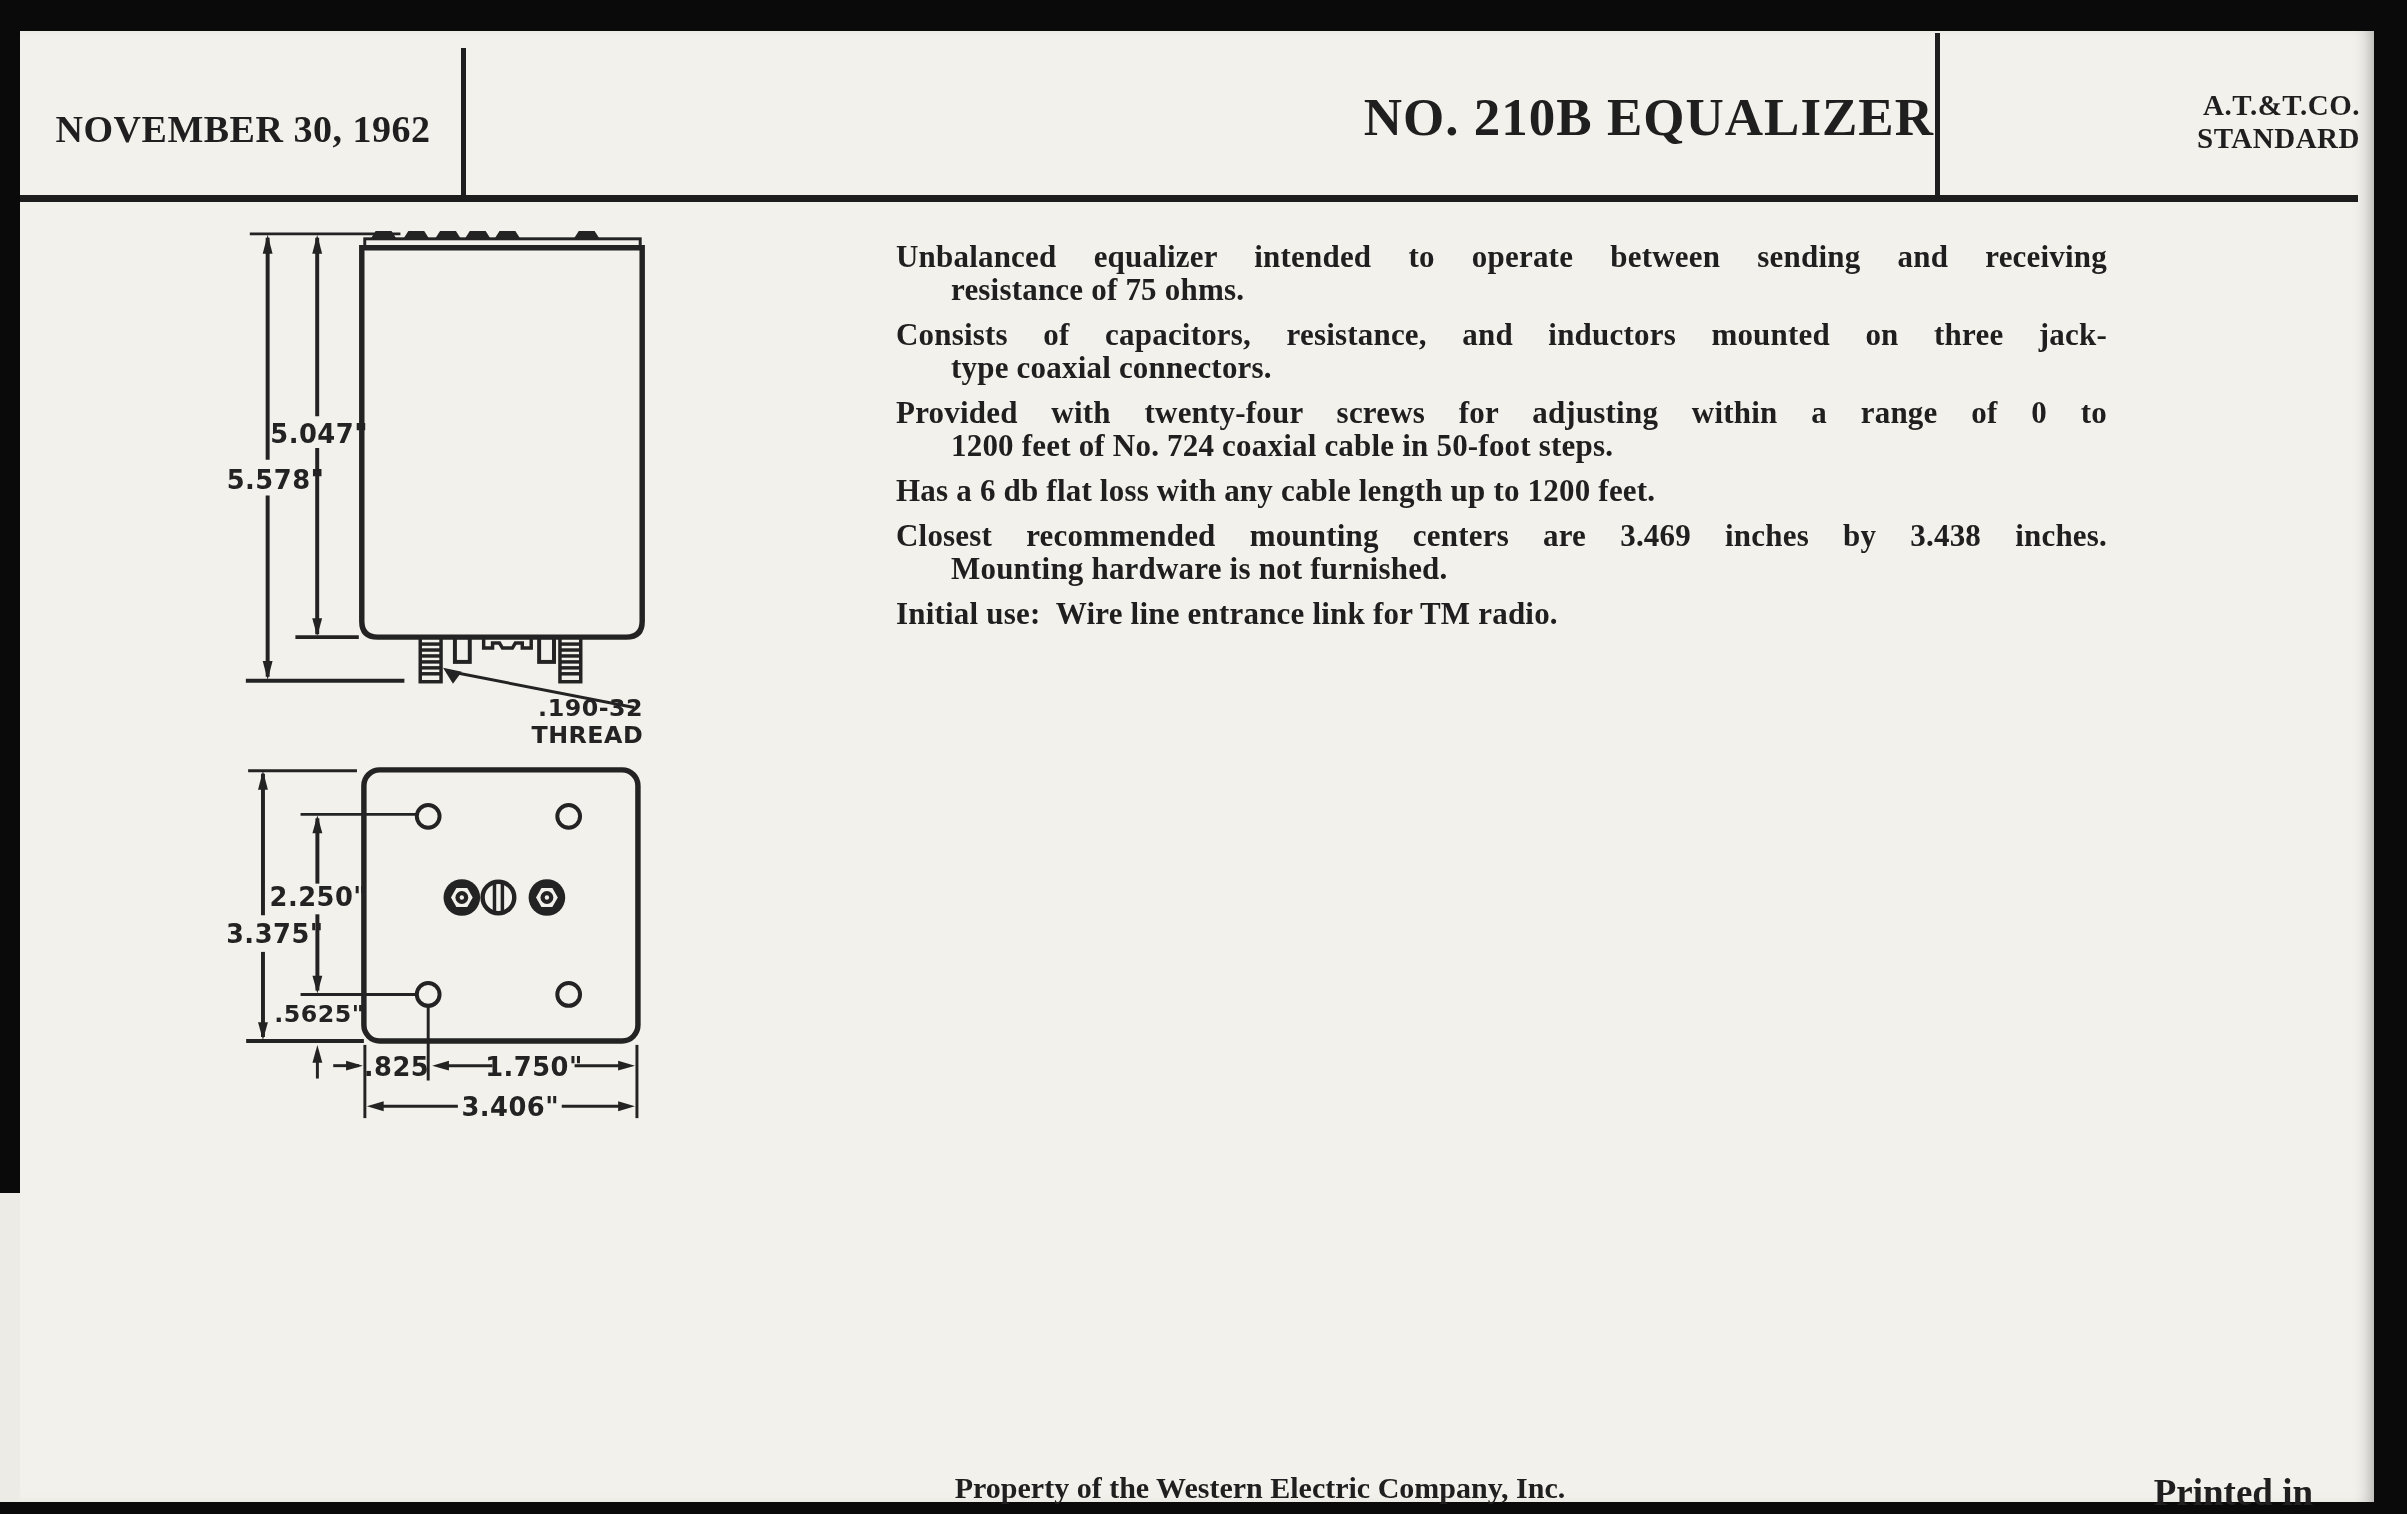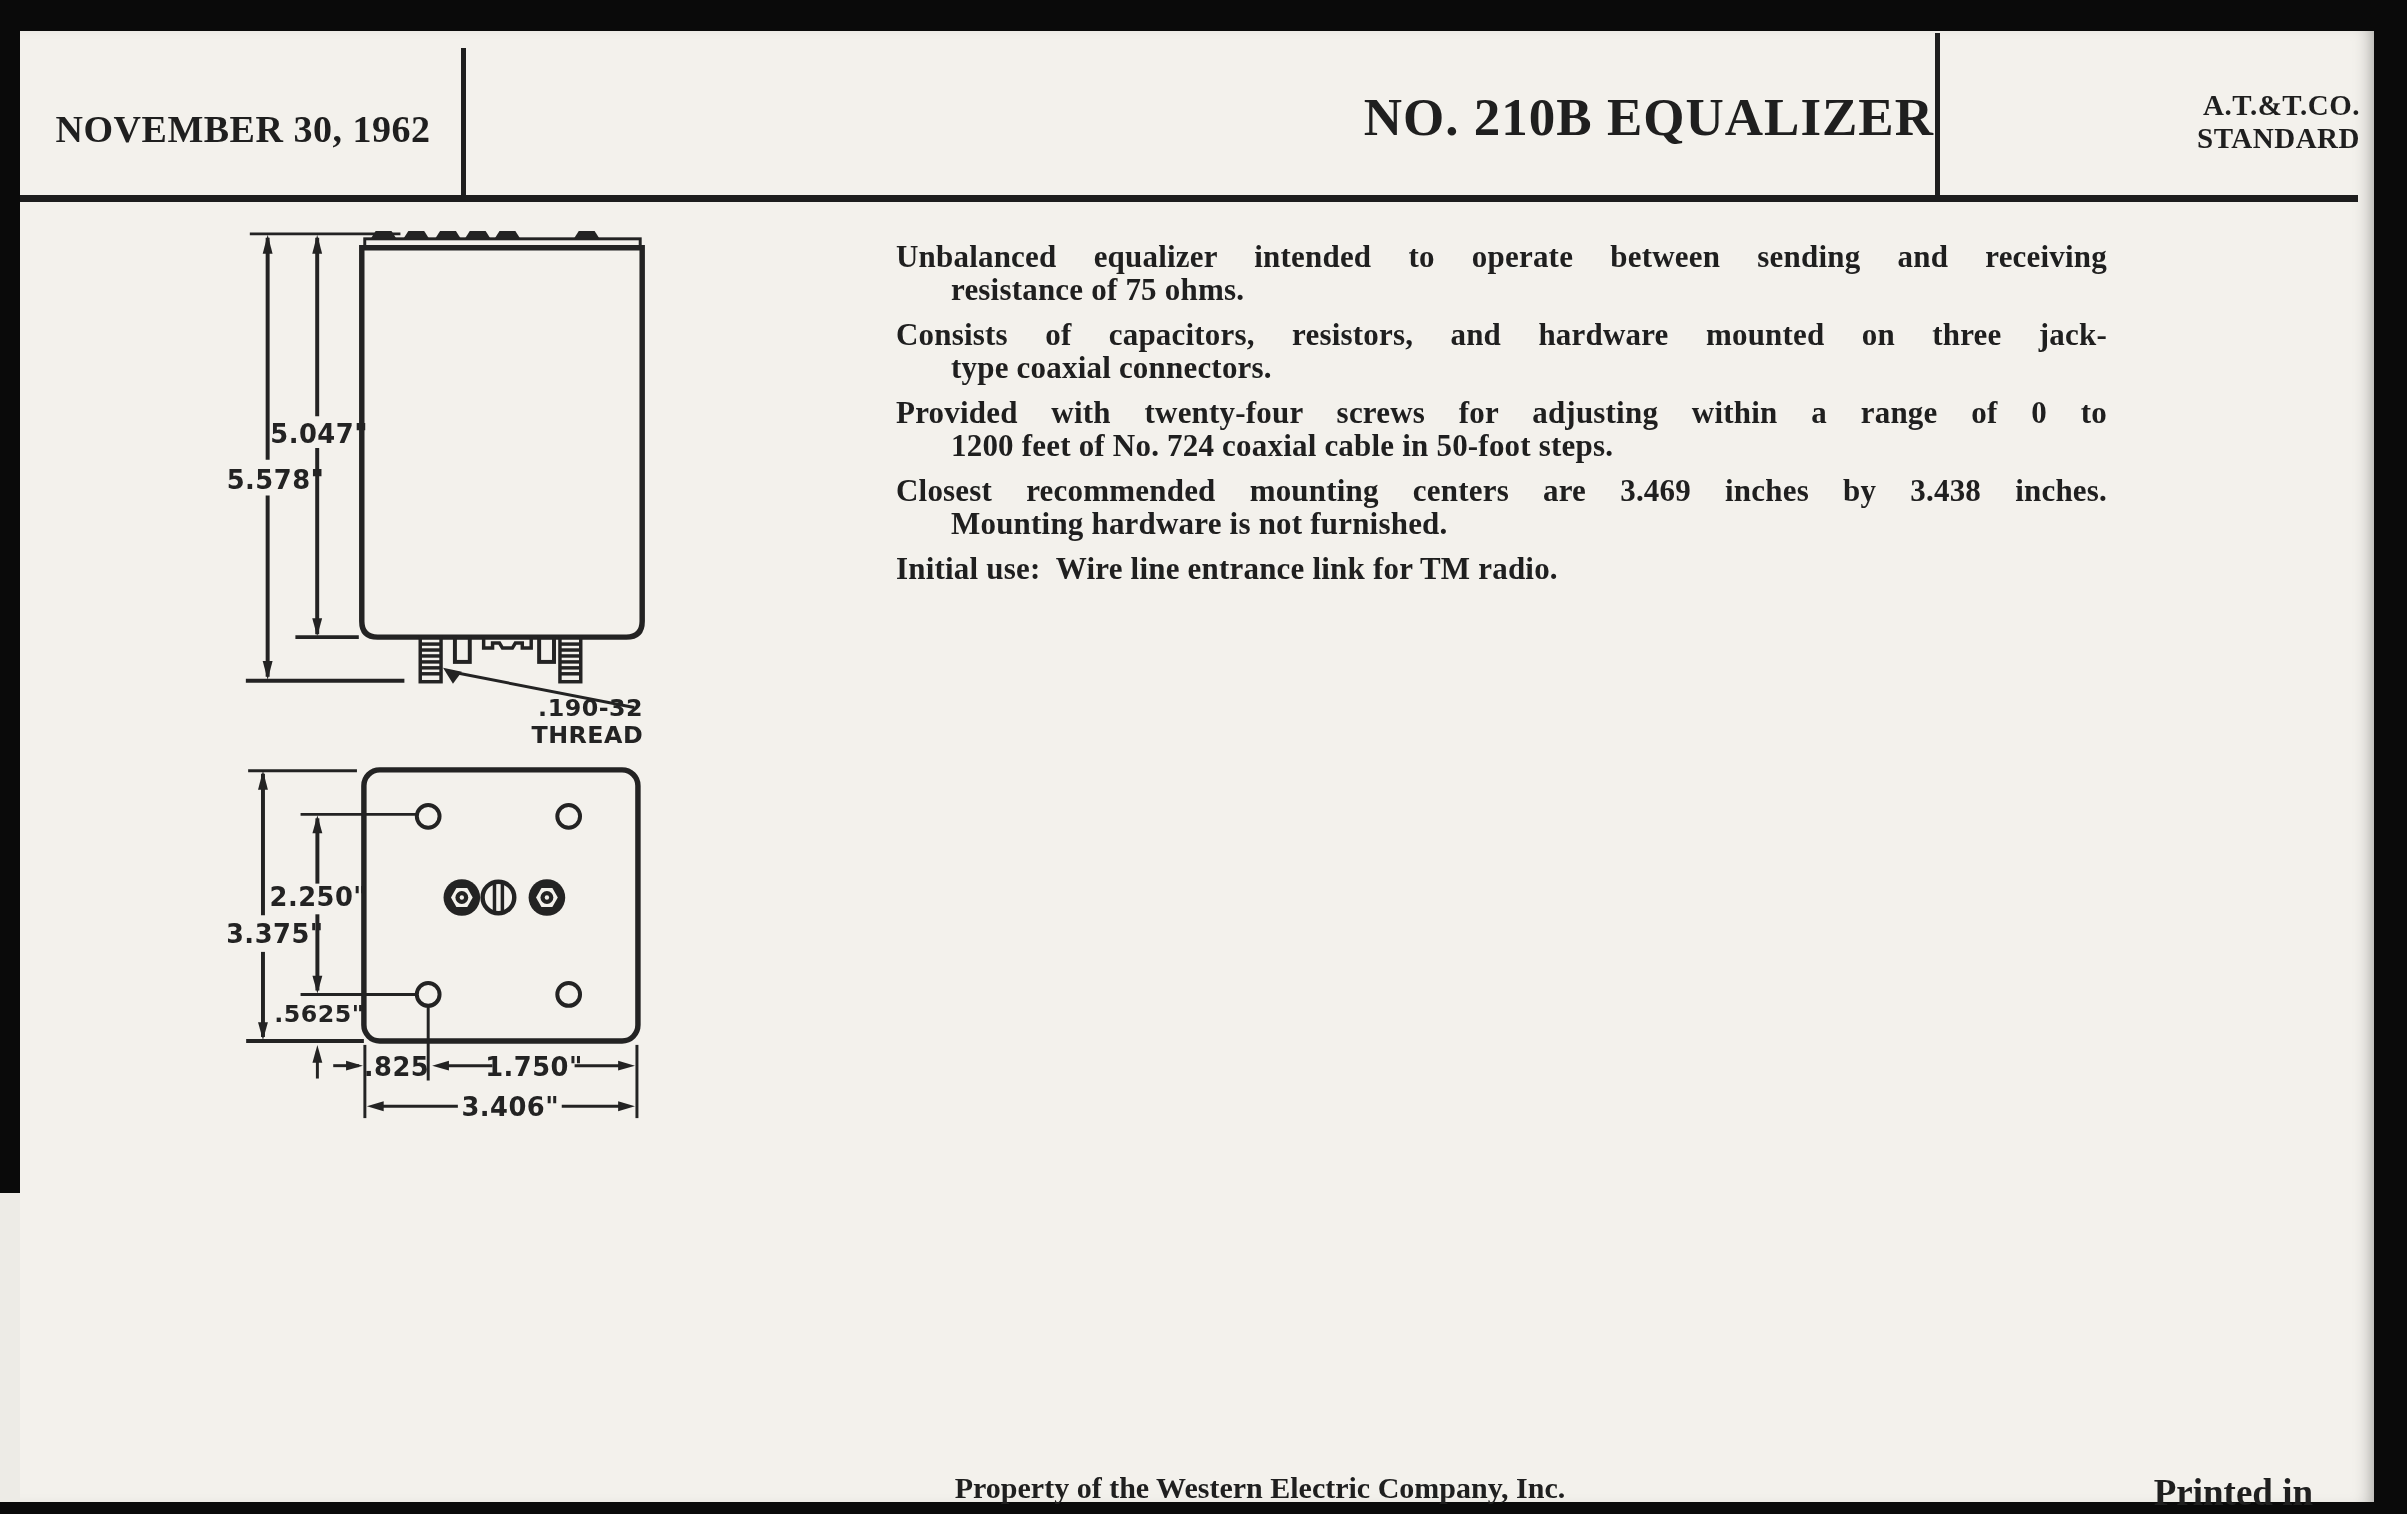--- a/index.html
+++ b/index.html
@@ -85,26 +85,29 @@
     <div>STANDARD</div>
   </div>
   <div class="abs hrule"></div>
 
   <div class="abs spec">
     <div class="para">
       <div class="line just">Unbalanced equalizer intended to operate between sending and receiving</div>
       <div class="line cont">resistance of 75 ohms.</div>
     </div>
     <div class="para">
-      <div class="line just">Consists of capacitors, resistors, and hardware mounted on three jack-</div>
+      <div class="line just">Consists of capacitors, resistance, and inductors mounted on three jack-</div>
       <div class="line cont">type coaxial connectors.</div>
     </div>
     <div class="para">
       <div class="line just">Provided with twenty-four screws for adjusting within a range of 0 to</div>
       <div class="line cont">1200 feet of No. 724 coaxial cable in 50-foot steps.</div>
+    </div>
+    <div class="para">
+      <div class="line">Has a 6 db flat loss with any cable length up to 1200 feet.</div>
     </div>
     <div class="para">
       <div class="line just">Closest recommended mounting centers are 3.469 inches by 3.438 inches.</div>
       <div class="line cont">Mounting hardware is not furnished.</div>
     </div>
     <div class="para">
       <div class="line keepsp">Initial use:  Wire line entrance link for TM radio.</div>
     </div>
   </div>
 

